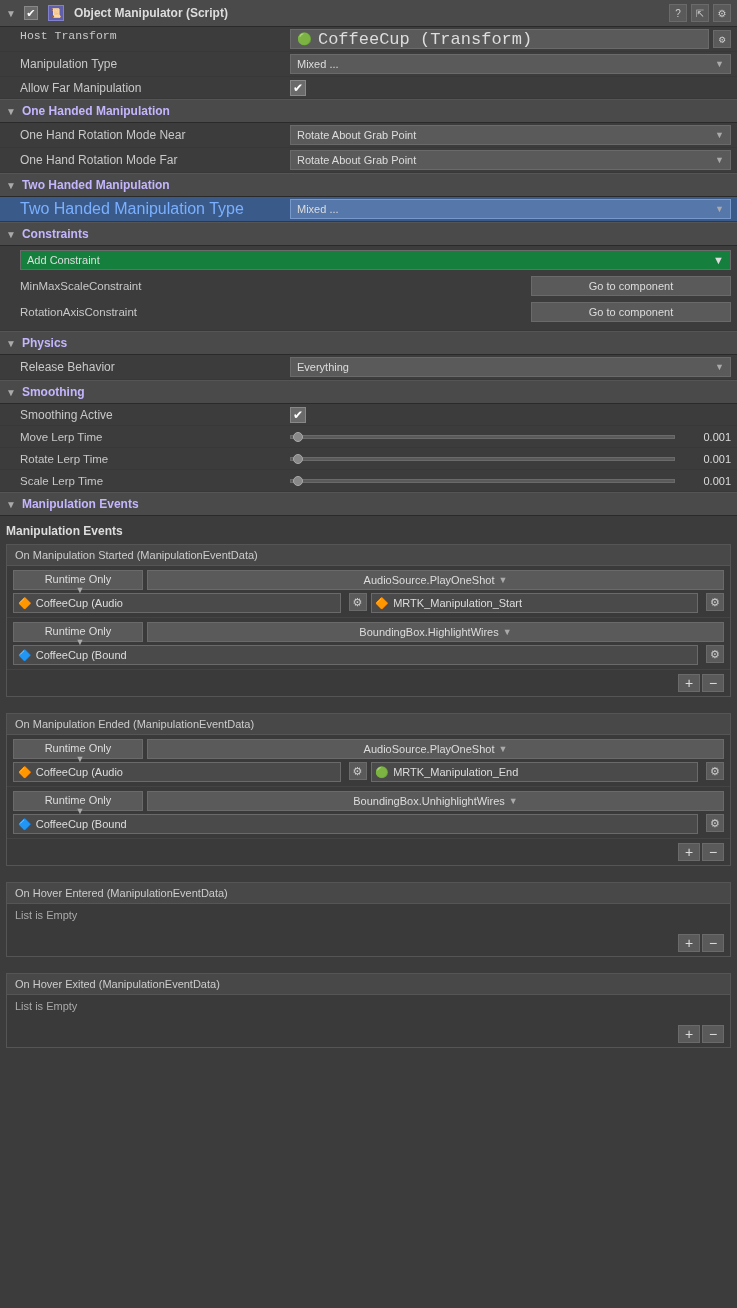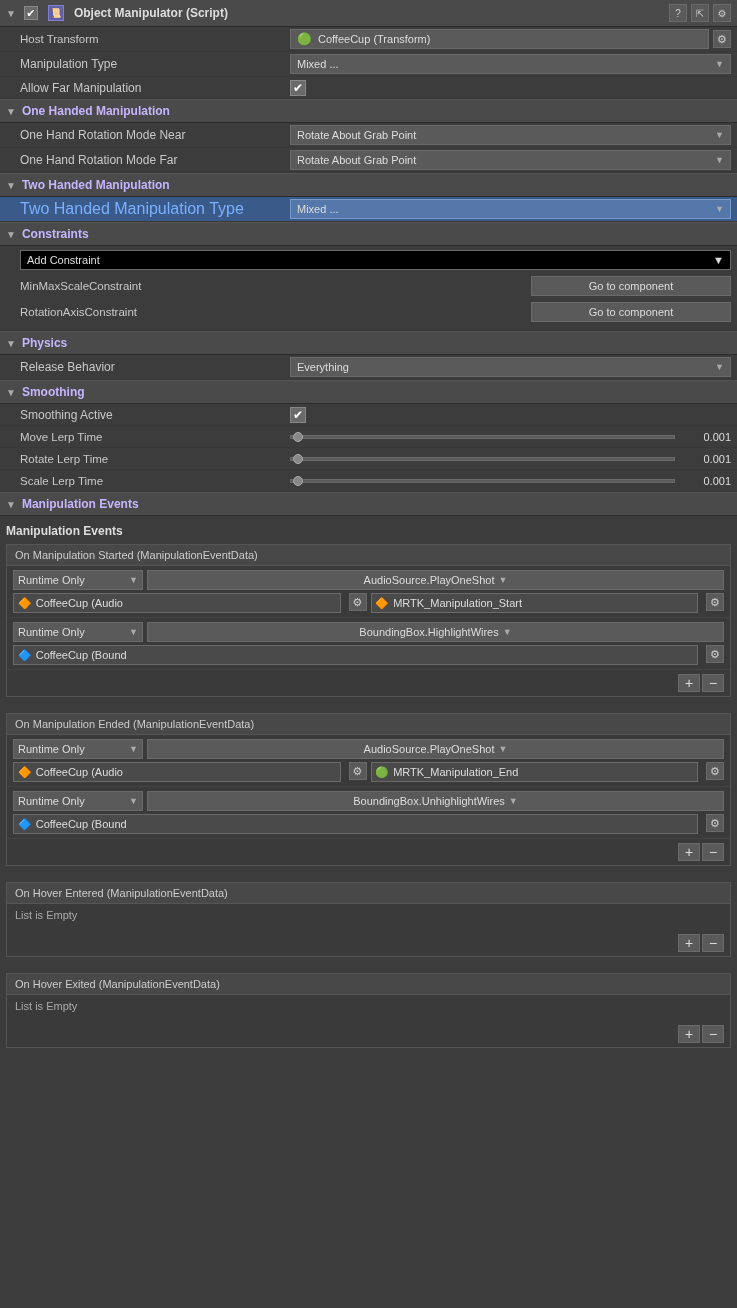--- a/index.html
+++ b/index.html
@@ -111,24 +111,25 @@
     .gear-icon {
       width: 18px;
       height: 18px;
       background: #5a5a5a;
       border: 1px solid #6a6a6a;
       display: flex; align-items: center; justify-content: center;
       font-size: 11px; color: #ccc; cursor: pointer; margin-left: 4px;
     }
     .host-transform-row {
       display: flex;
-      align-items: center;
+      align-items: flex-start;
       padding: 2px 6px 2px 20px;
       min-height: 24px;
       border-bottom: 1px solid #383838;
+      font-family: Liberation Mono, monospace;
     }
     .host-transform-label {
       width: 270px;
       color: #c8c8c8;
       font-size: 11.5px;
       flex-shrink: 0;
     }
     .transform-value {
       flex: 1;
       display: flex;
@@ -138,21 +139,21 @@
       padding: 2px 6px;
       height: 20px;
     }
     .transform-icon {
       color: #78c878;
       margin-right: 6px;
       font-size: 12px;
     }
     .transform-text {
       color: #ddd;
-      font-size: 11px;
+      font-size: 17px;
     }
     .two-handed-row {
       display: flex;
       align-items: center;
       padding: 2px 6px 2px 20px;
       min-height: 22px;
       border-bottom: 1px solid #383838;
       background: #3a5a8a;
     }
     .two-handed-label {
@@ -164,21 +165,21 @@
     .constraints-section {
       padding: 4px 6px 4px 20px;
       border-bottom: 1px solid #383838;
     }
     .add-constraint-row {
       display: flex;
       align-items: center;
       margin-bottom: 4px;
     }
     .add-constraint-dropdown {
-      background: #000000;
+      background: #15803d;
       border: 1px solid #6a6a6a;
       color: #ddd;
       font-size: 11px;
       padding: 2px 6px;
       width: 100%;
       height: 20px;
       display: flex;
       align-items: center;
       justify-content: space-between;
       cursor: pointer;
@@ -283,20 +284,21 @@
       color: #ddd;
       font-size: 11px;
       padding: 2px 4px;
       height: 20px;
       display: flex;
       align-items: center;
       justify-content: space-between;
       cursor: pointer;
       width: 130px;
       flex-shrink: 0;
+      flex-direction: column;
     }
     .method-dropdown {
       background: #5a5a5a;
       border: 1px solid #6a6a6a;
       color: #ddd;
       font-size: 11px;
       padding: 2px 4px;
       height: 20px;
       display: flex;
       align-items: center;

